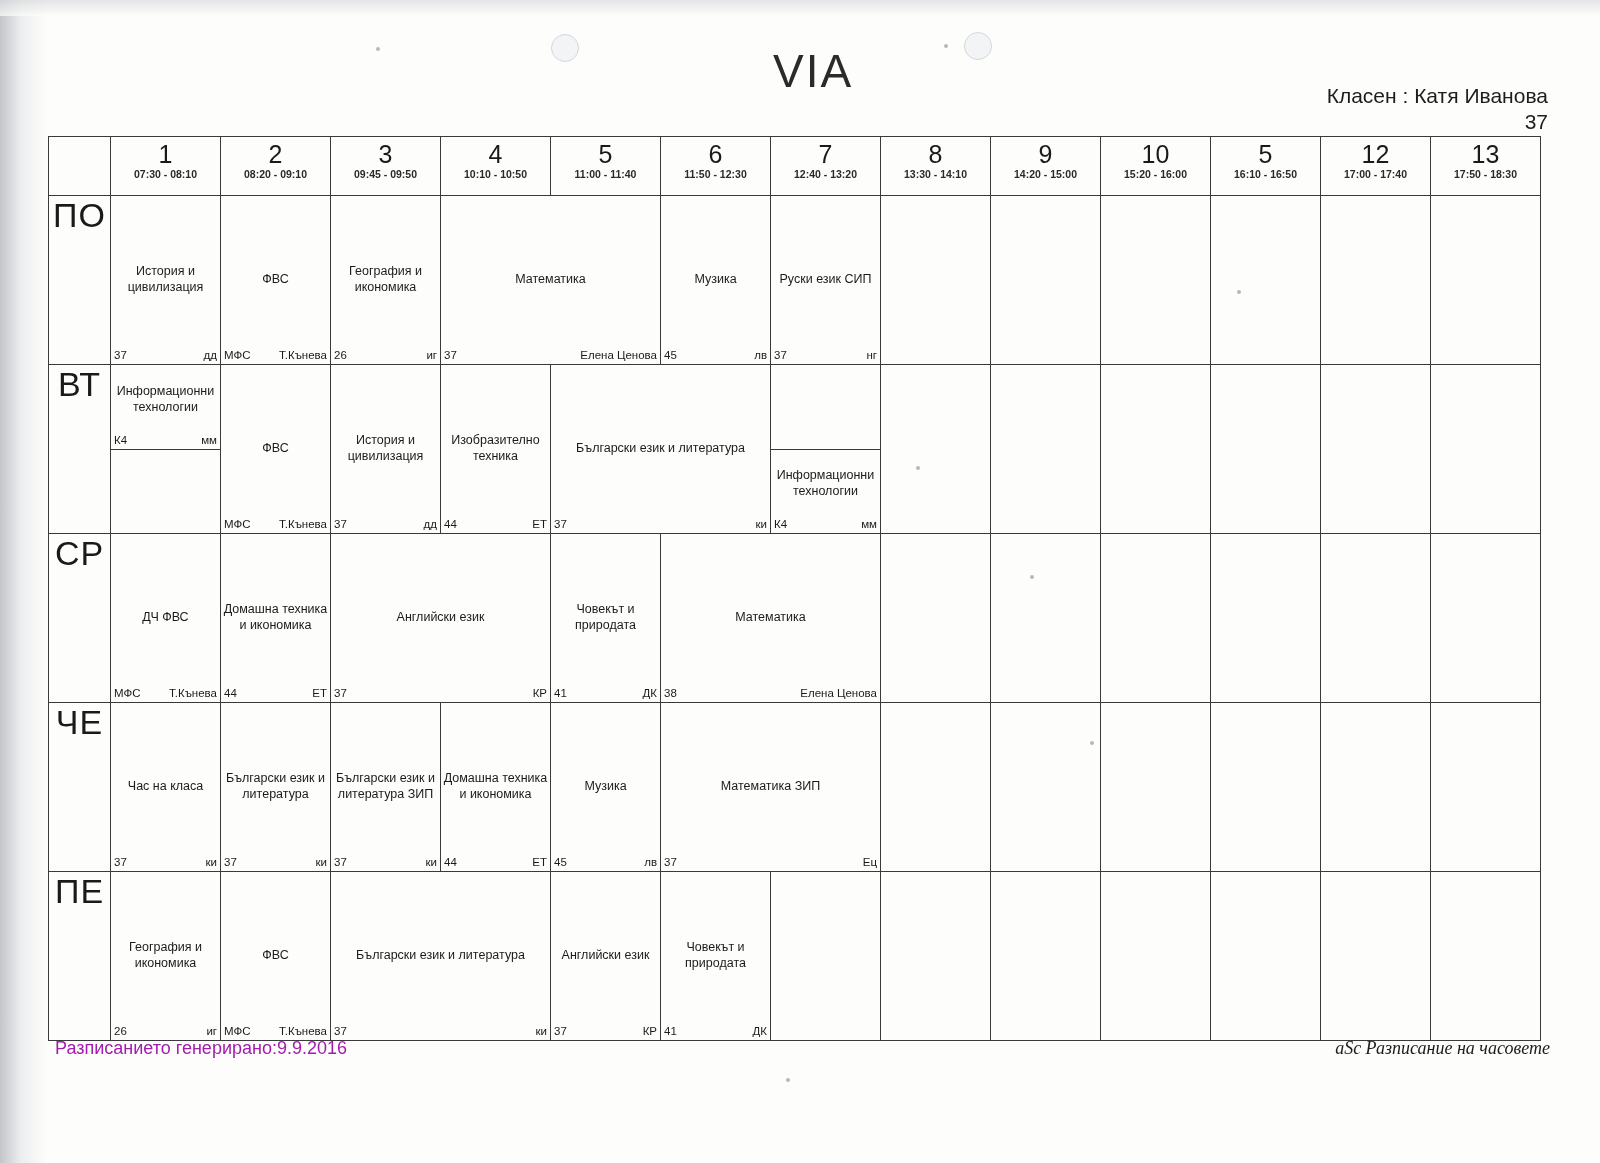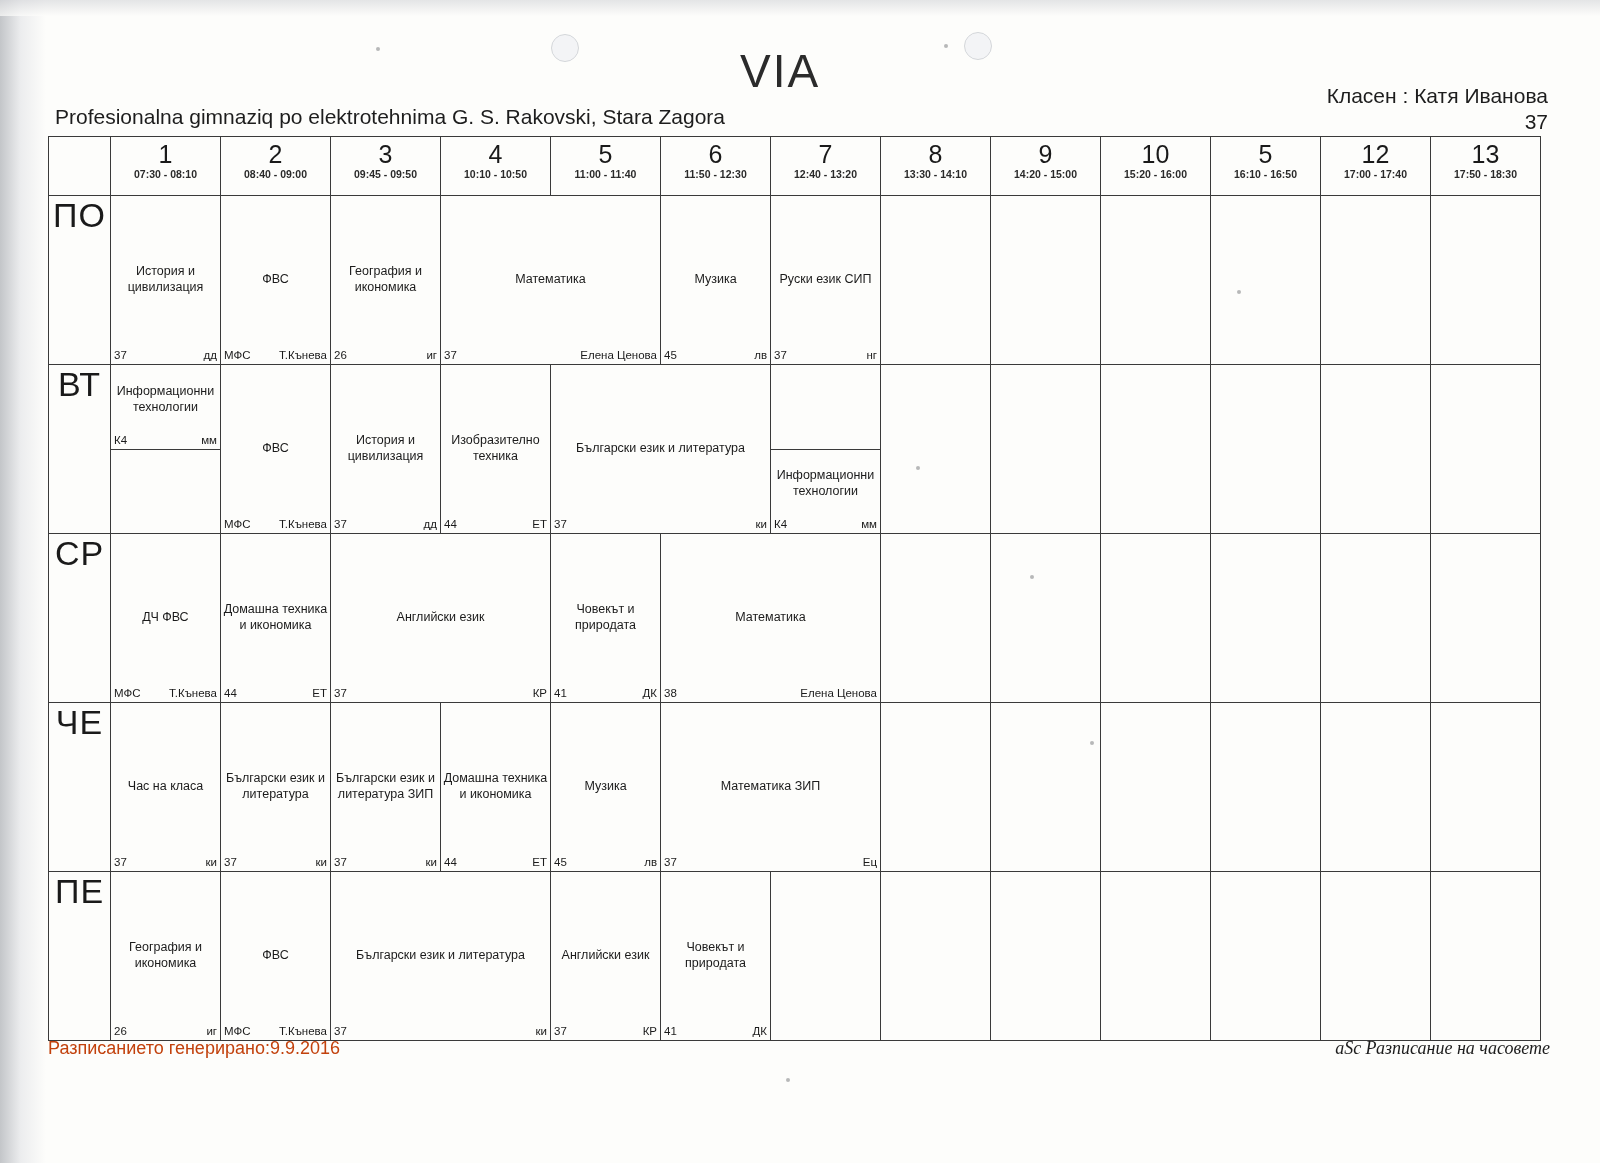--- a/index.html
+++ b/index.html
@@ -38,21 +38,21 @@
     position: absolute;
     border: 1px solid #cfd2d6;
     border-radius: 50%;
     background: #f3f4f6;
     opacity: .9;
   }
 
   
   .logo {
     position: absolute;
-    left: 740px;
+    left: 773px;
     top: 44px;
     font-size: 46px;
     letter-spacing: 2px;
     color: #2b2b2b;
     font-family: "Liberation Sans", sans-serif;
   }
   .school-line {
     position: absolute;
     left: 55px;
     top: 105px;
@@ -161,24 +161,24 @@
     left: 0; right: 0; bottom: 0;
     height: 50%;
   }
   .split-bottom .subject { top: 42%; }
 
   .empty { }
 
   
   .gen {
     position: absolute;
-    left: 48px;
+    left: 55px;
     top: 1038px;
     font-size: 18px;
-    color: #c2410c;
+    color: #a21caf;
   }
   .asc {
     position: absolute;
     right: 50px;
     top: 1038px;
     font-size: 18px;
     font-family: "Liberation Serif", serif;
     font-style: italic;
     color: #1d1d1d;
   }
@@ -200,42 +200,41 @@
 
   <div class="speck" style="left:376px;top:47px;width:4px;height:4px;"></div>
   <div class="speck" style="left:944px;top:44px;width:4px;height:4px;"></div>
   <div class="speck" style="left:786px;top:1078px;width:4px;height:4px;"></div>
   <div class="speck" style="left:1237px;top:290px;width:4px;height:4px;"></div>
   <div class="speck" style="left:1030px;top:575px;width:4px;height:4px;"></div>
   <div class="speck" style="left:1090px;top:741px;width:4px;height:4px;"></div>
   <div class="speck" style="left:916px;top:466px;width:4px;height:4px;"></div>
 
   <div class="logo">VIA</div>
-  <div class="school-line">Profesionalna gimnaziq po elektrotehnima G. S. Rakovski, Stara Zagora</div>
   <div class="teacher-line">
     <span>Класен :</span>
     <span>Катя Иванова</span>
   </div>
   <div class="class-num">37</div>
 
   <table class="grid">
     <colgroup>
       <col style="width:62px">
       <col span="13" style="width:110px">
     </colgroup>
     <thead>
       <tr>
         <th class="corner-cell"></th>
         <th class="hcell">
           <div class="hnum">1</div>
           <div class="htime">07:30 - 08:10</div>
         </th>
         <th class="hcell">
           <div class="hnum">2</div>
-          <div class="htime">08:40 - 09:00</div>
+          <div class="htime">08:20 - 09:10</div>
         </th>
         <th class="hcell">
           <div class="hnum">3</div>
           <div class="htime">09:45 - 09:50</div>
         </th>
         <th class="hcell">
           <div class="hnum">4</div>
           <div class="htime">10:10 - 10:50</div>
         </th>
         <th class="hcell">

